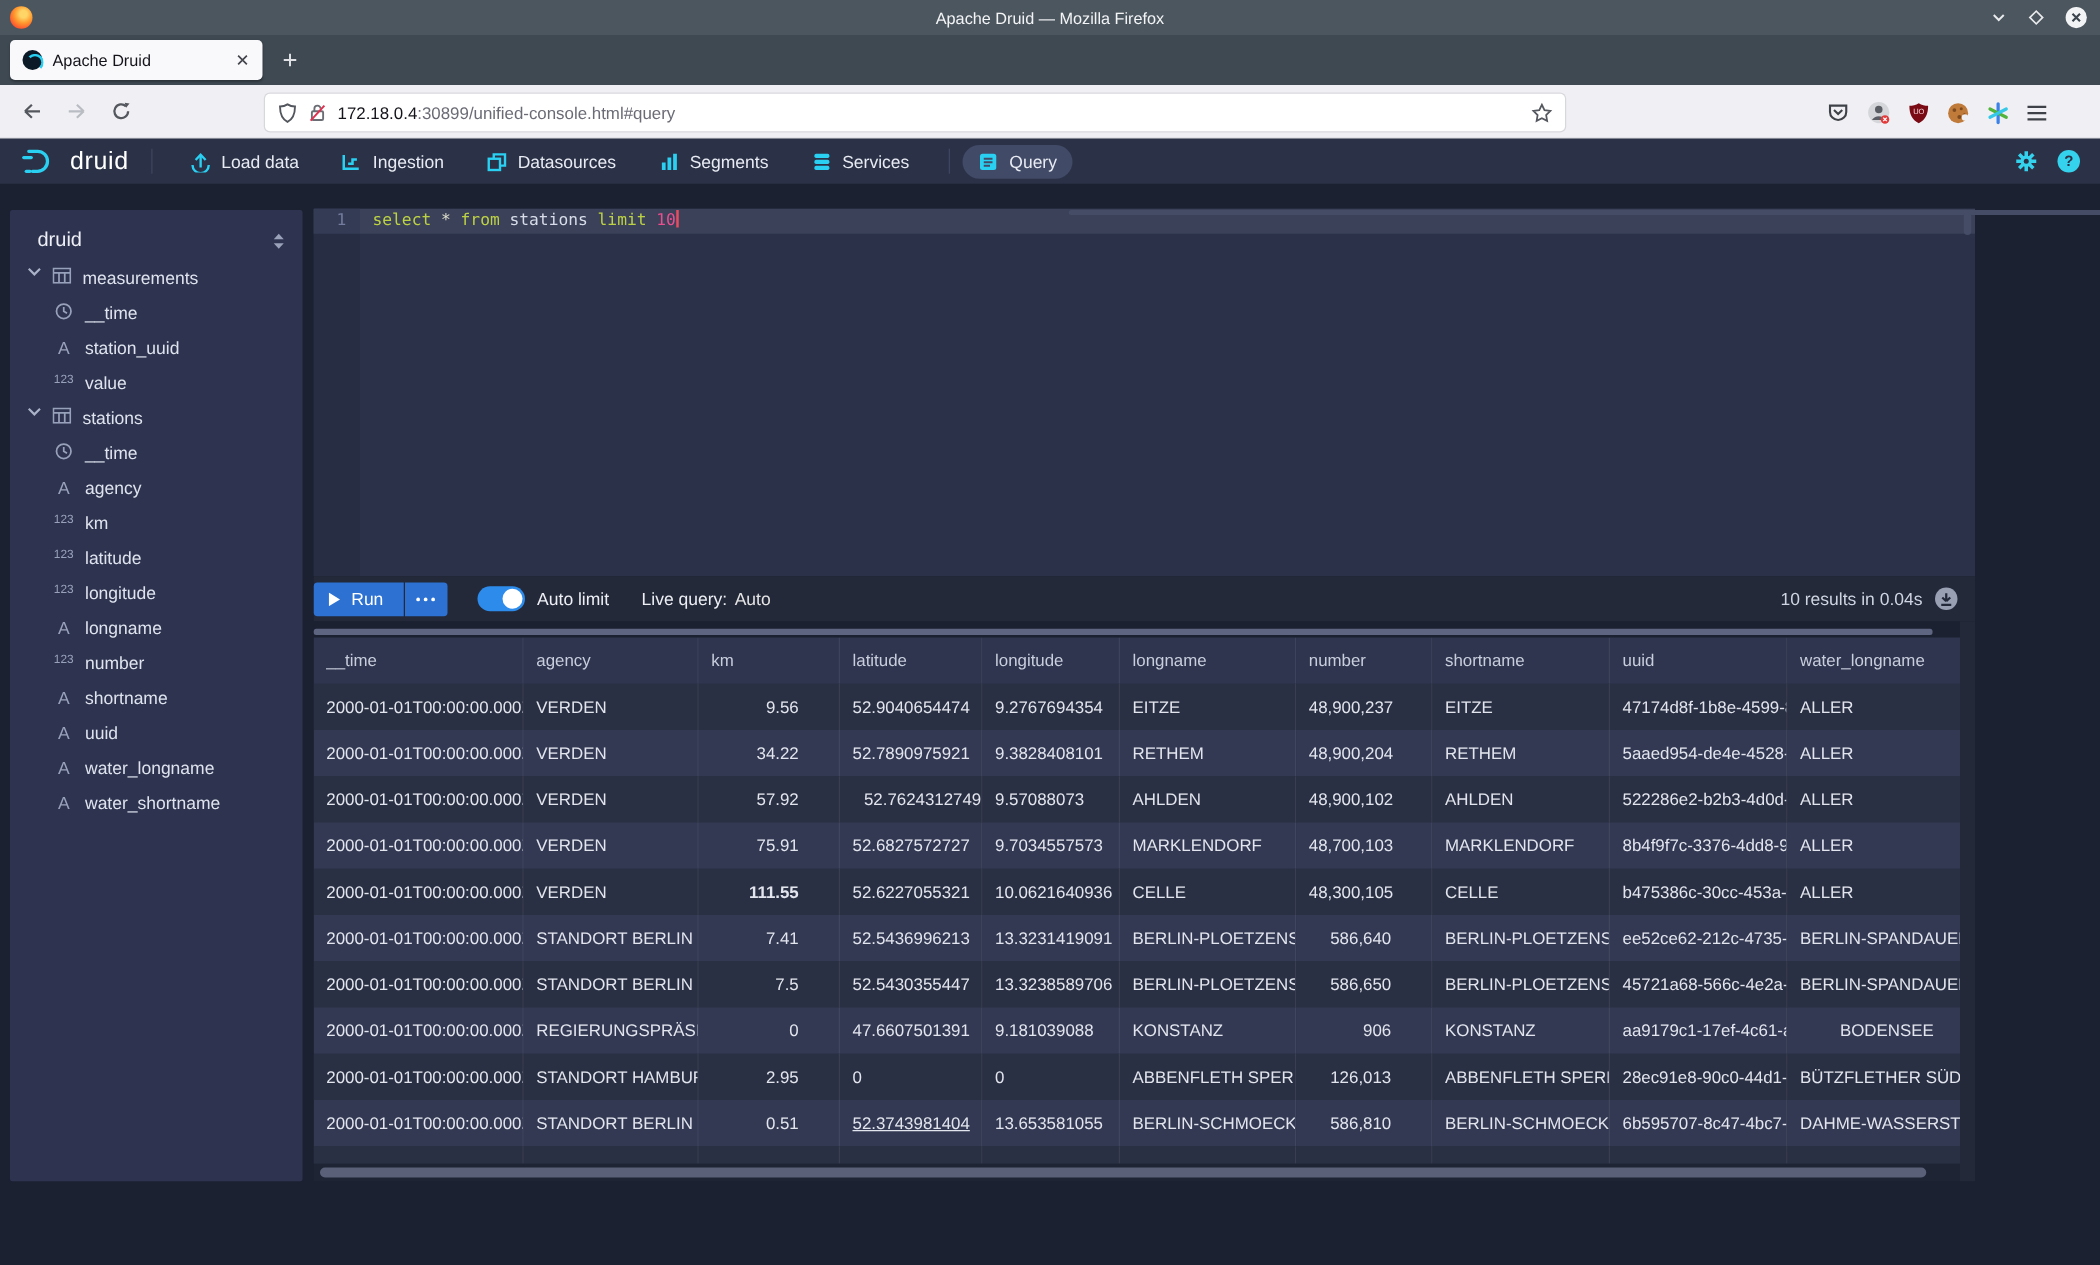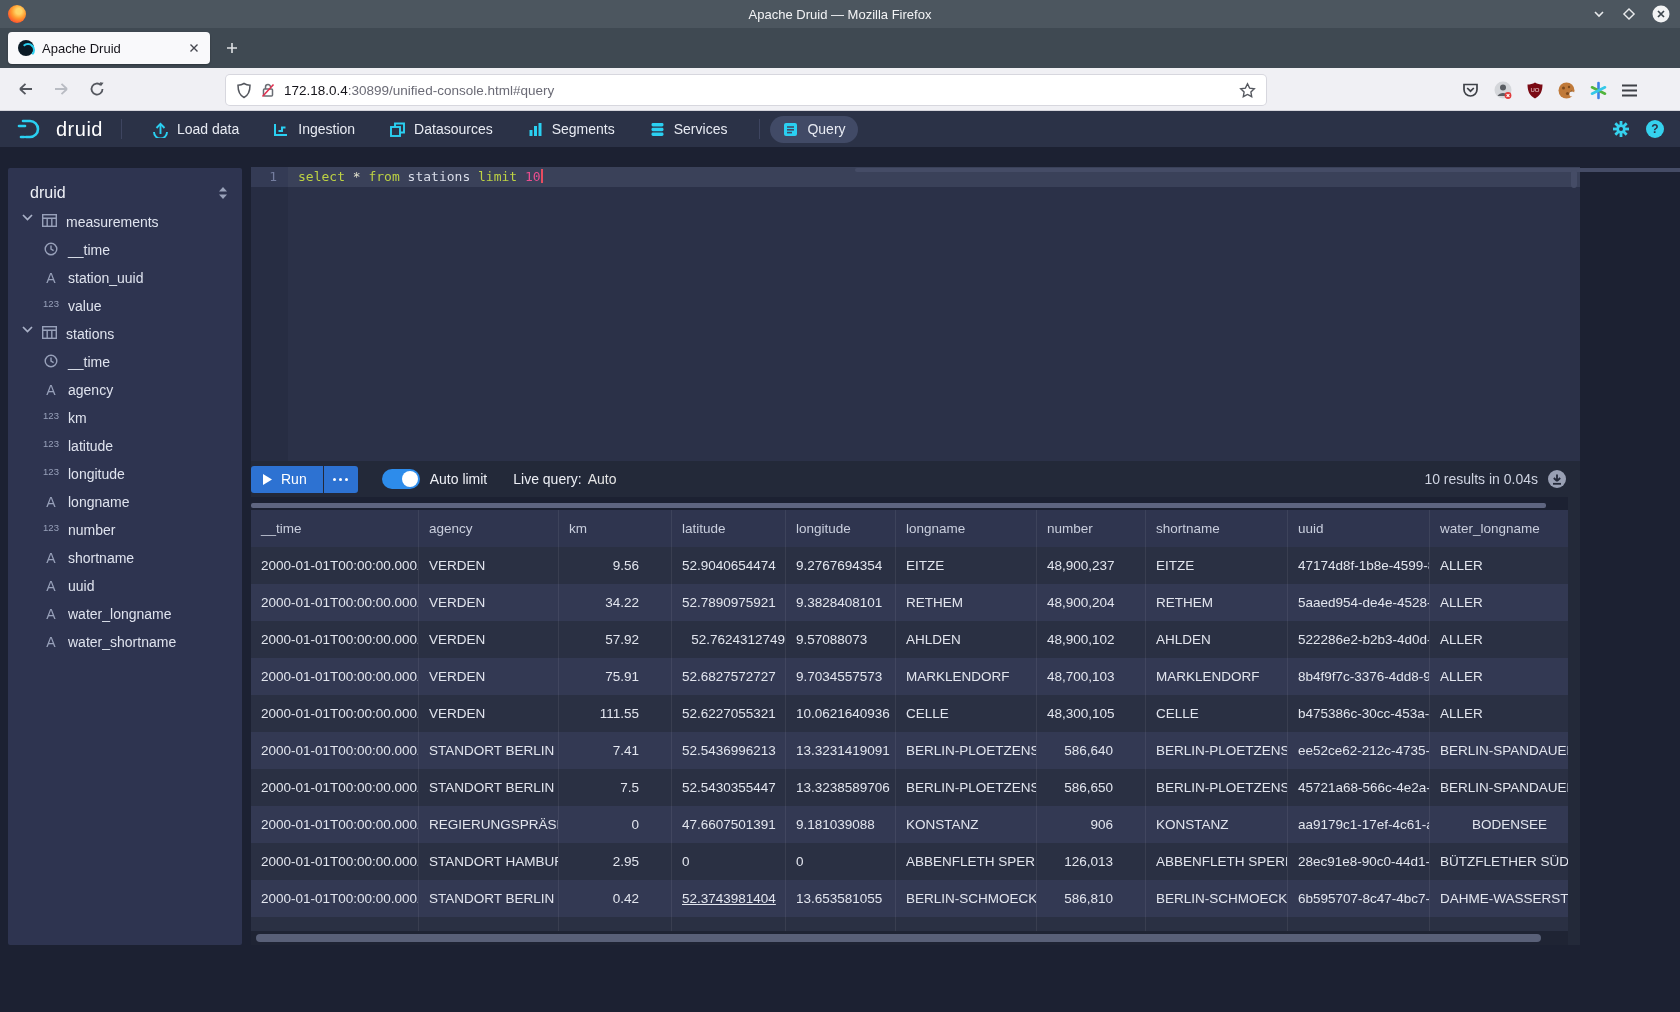--- a/index.html
+++ b/index.html
@@ -20,21 +20,21 @@
          display:flex; align-items:center; box-shadow:0 1px 2px rgba(0,0,0,.3); }
   .tab-fav { width:16px; height:16px; border-radius:50%; background:#0b1a26; margin:0 8px 0 10px; position:relative; }
   .tab-fav::after { content:""; position:absolute; left:3px; top:3px; width:10px; height:10px; border-radius:50%;
                     border:2px solid #2ad0f2; border-left-color:transparent; border-bottom-color:transparent; }
   .tab-title { font-size:13px; color:#15141a; flex:1; white-space:nowrap; overflow:hidden; }
   .newtab { position:absolute; left:222px; top:10px; width:20px; height:20px; display:flex; align-items:center; justify-content:center; }
 
   .toolbar { position:absolute; left:0; top:68px; width:1680px; height:43px; background:#f0f0f4;
              border-bottom:1px solid #d4d4db; display:flex; align-items:center; }
   .navbtn { width:30px; height:30px; display:flex; align-items:center; justify-content:center; }
-  .urlbar { position:absolute; left:226px; top:7px; width:1040px; height:30px; background:#ffffff;
+  .urlbar { position:absolute; left:212px; top:7px; width:1040px; height:30px; background:#ffffff;
             border-radius:4px; box-shadow:0 0 0 1px #d7d7de; display:flex; align-items:center; }
   .url-text { font-size:13.5px; margin-left:8px; white-space:nowrap; }
   .url-host { color:#15141a; }
   .url-rest { color:#6b6b76; }
   .url-star { margin-left:auto; margin-right:10px; }
   .ext-icons { position:absolute; right:42px; top:7px; height:30px; display:flex; align-items:center; gap:13px; }
 
   
   .app { position:absolute; left:0; top:111px; width:1680px; height:901px; background:#1c2132; }
   .druid-header { position:absolute; left:0; top:0; width:1680px; height:36px; background:#2b3247;
@@ -580,21 +580,21 @@
           <div class="tcell" style="width: 110px;">9.7034557573</div>
           <div class="tcell" style="width: 141px;">MARKLENDORF</div>
           <div class="tcell num" style="width: 109px;">48,700,103</div>
           <div class="tcell" style="width: 142px;">MARKLENDORF</div>
           <div class="tcell" style="width: 142px;">8b4f9f7c-3376-4dd8-95c</div>
           <div class="tcell" style="width: 150px;">ALLER</div>
         </div>
         <div class="trow r-odd">
           <div class="tcell" style="width: 168px;">2000-01-01T00:00:00.000Z</div>
           <div class="tcell" style="width: 140px;">VERDEN</div>
-          <div class="tcell num" style="width: 113px;">111.55</div>
+          <div class="tcell num" style="width: 113px; font-weight: bold;">111.55</div>
           <div class="tcell" style="width: 114px;">52.6227055321</div>
           <div class="tcell" style="width: 110px;">10.0621640936</div>
           <div class="tcell" style="width: 141px;">CELLE</div>
           <div class="tcell num" style="width: 109px;">48,300,105</div>
           <div class="tcell" style="width: 142px;">CELLE</div>
           <div class="tcell" style="width: 142px;">b475386c-30cc-453a-b37</div>
           <div class="tcell" style="width: 150px;">ALLER</div>
         </div>
         <div class="trow r-even">
           <div class="tcell" style="width: 168px;">2000-01-01T00:00:00.000Z</div>
@@ -640,21 +640,21 @@
           <div class="tcell" style="width: 110px;">0</div>
           <div class="tcell" style="width: 141px;">ABBENFLETH SPERRWERK</div>
           <div class="tcell num" style="width: 109px;">126,013</div>
           <div class="tcell" style="width: 142px;">ABBENFLETH SPERRWERK</div>
           <div class="tcell" style="width: 142px;">28ec91e8-90c0-44d1-8fc</div>
           <div class="tcell" style="width: 150px;">BÜTZFLETHER SÜDEREL</div>
         </div>
         <div class="trow r-even">
           <div class="tcell" style="width: 168px;">2000-01-01T00:00:00.000Z</div>
           <div class="tcell" style="width: 140px;">STANDORT BERLIN</div>
-          <div class="tcell num" style="width: 113px;">0.42</div>
+          <div class="tcell num" style="width: 113px;">0.51</div>
           <div class="tcell" style="width: 114px; text-decoration: underline;">52.3743981404</div>
           <div class="tcell" style="width: 110px;">13.653581055</div>
           <div class="tcell" style="width: 141px;">BERLIN-SCHMOECKWITZ</div>
           <div class="tcell num" style="width: 109px; text-align: right;">586,810</div>
           <div class="tcell" style="width: 142px;">BERLIN-SCHMOECKWITZ</div>
           <div class="tcell" style="width: 142px;">6b595707-8c47-4bc7-a82</div>
           <div class="tcell" style="width: 150px;">DAHME-WASSERSTRAS</div>
         </div>
         <div class="trow empty">
           <div class="tcell" style="width: 168px;"></div>

